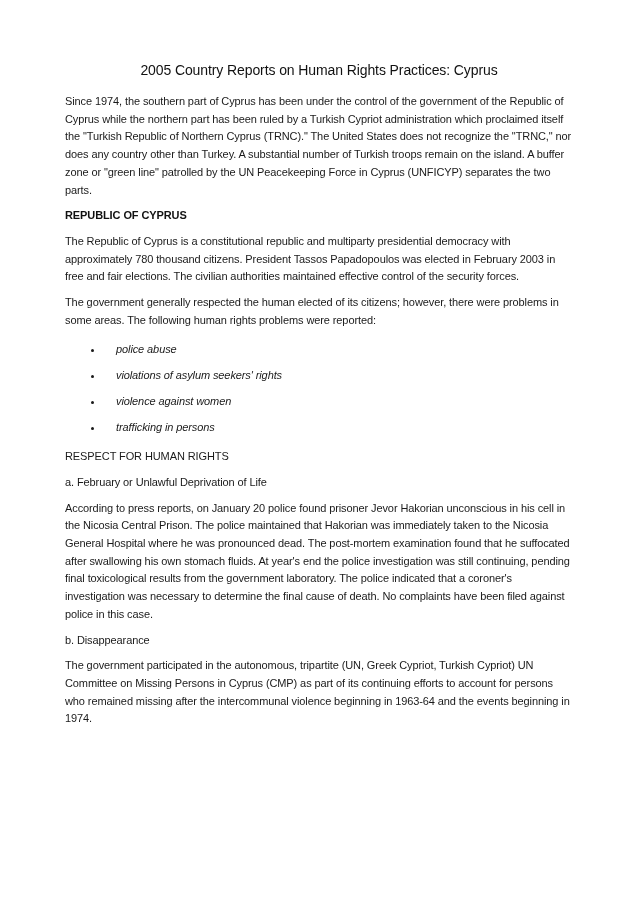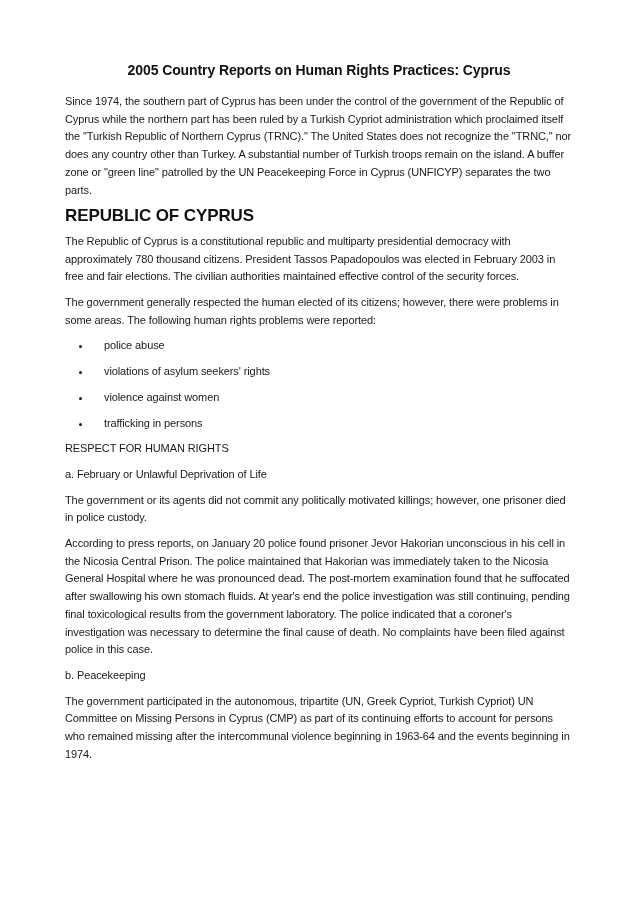--- a/index.html
+++ b/index.html
@@ -20,40 +20,41 @@
     padding: 61px 60px 20px 65px;
     background: #ffffff;
     font-family: "Liberation Sans", sans-serif;
     font-size: 11px;
     letter-spacing: -0.1px;
     line-height: 17.7px;
     color: #1a1a1a;
   }
   .doc-title {
     font-size: 14px;
-    font-weight: 700;
+    font-weight: 400;
     line-height: 19px;
     text-align: center;
     margin: 0 0 13px 0;
     color: #111111;
   }
   .page p {
     margin: 0 0 8px 0;
   }
   .doc-heading {
-    font-size: 17px;
+    font-size: 11px;
     font-weight: 700;
     line-height: 17.7px;
     margin: 0 0 8px 0;
     color: #111111;
   }
   ul.doc-list {
-    margin: 0;
+    margin: 12px;
     padding: 0 0 0 27px;
     list-style: disc;
+    font-style: italic;
   }
   ul.doc-list li {
     padding-left: 12px;
     margin: 0 0 8px 0;
   }
 </style>
 </head>
 <body>
 
 <main class="page">
@@ -73,24 +74,23 @@
     <li>violations of asylum seekers' rights</li>
     <li>violence against women</li>
     <li>trafficking in persons</li>
   </ul>
 
   <p>RESPECT FOR HUMAN RIGHTS</p>
 
 
   <p>a. February or Unlawful Deprivation of Life</p>
 
-  <p>The government or its agents did not commit any politically motivated killings; however, one prisoner died in police custody.</p>
 
   <p>According to press reports, on January 20 police found prisoner Jevor Hakorian unconscious in his cell in the Nicosia Central Prison. The police maintained that Hakorian was immediately taken to the Nicosia General Hospital where he was pronounced dead. The post-mortem examination found that he suffocated after swallowing his own stomach fluids. At year's end the police investigation was still continuing, pending final toxicological results from the government laboratory. The police indicated that a coroner's investigation was necessary to determine the final cause of death. No complaints have been filed against police in this case.</p>
 
 
-  <p>b. Peacekeeping</p>
+  <p>b. Disappearance</p>
 
 
   <p>The government participated in the autonomous, tripartite (UN, Greek Cypriot, Turkish Cypriot) UN Committee on Missing Persons in Cyprus (CMP) as part of its continuing efforts to account for persons who remained missing after the intercommunal violence beginning in 1963-64 and the events beginning in 1974.</p>
 
 
 </main>
 
 </body></html>

